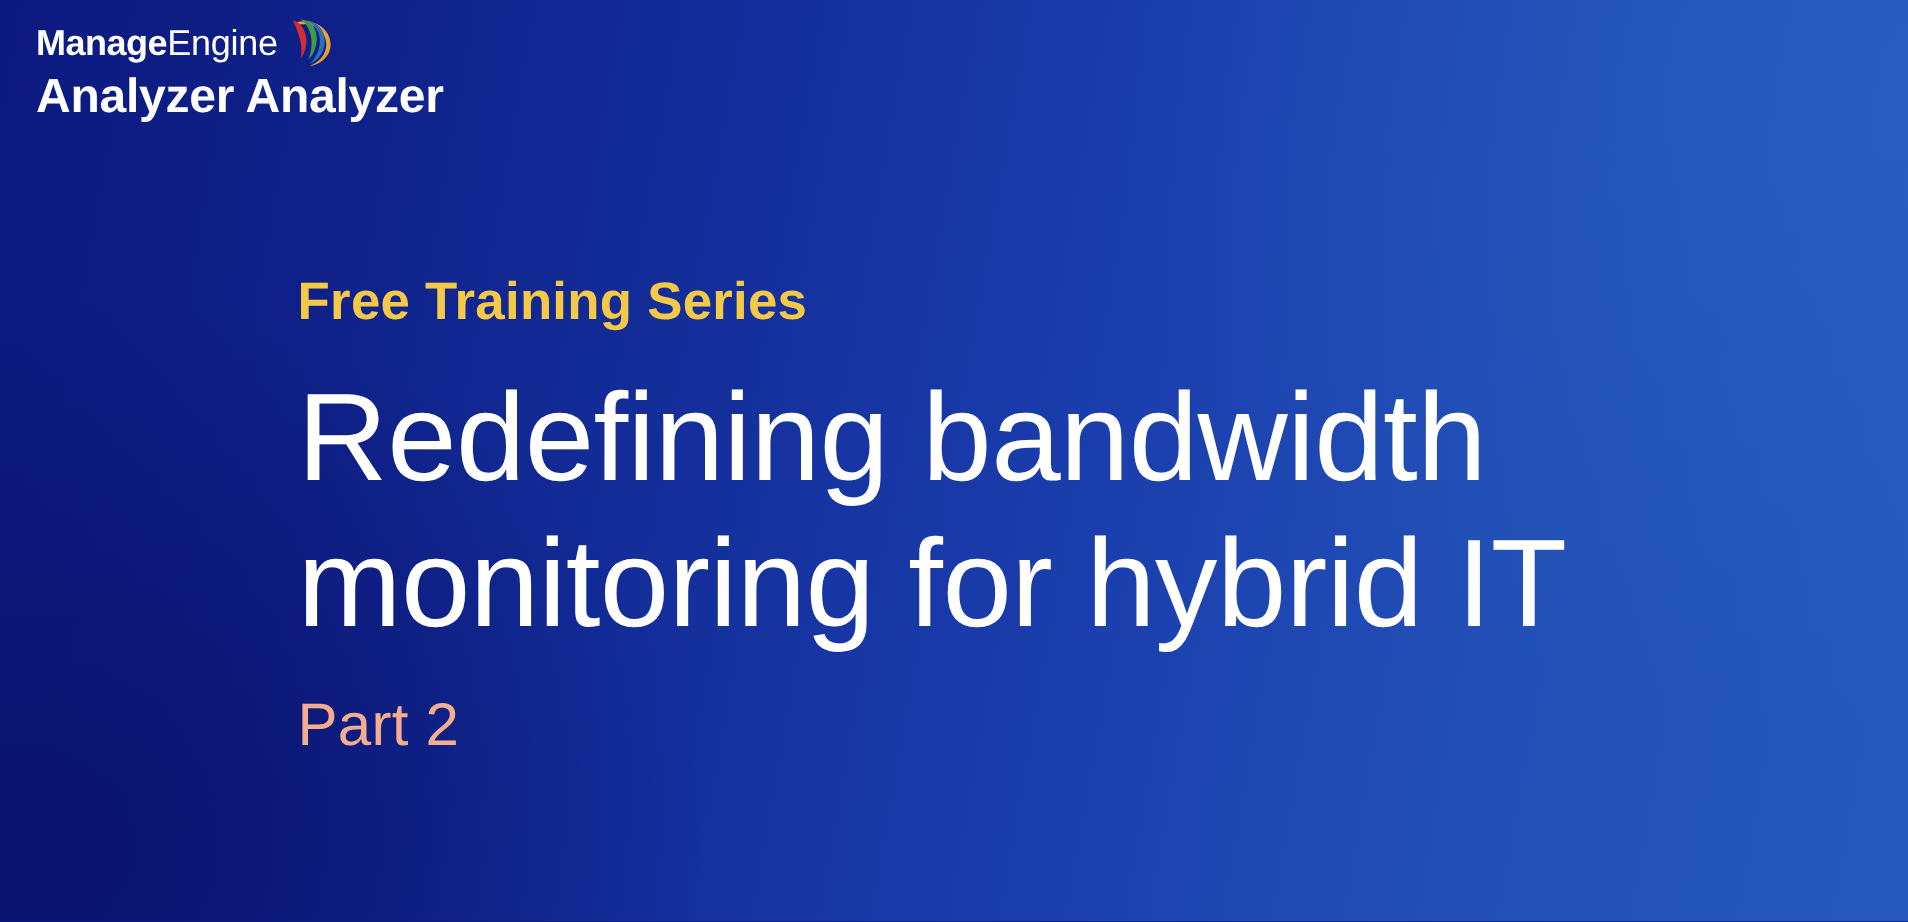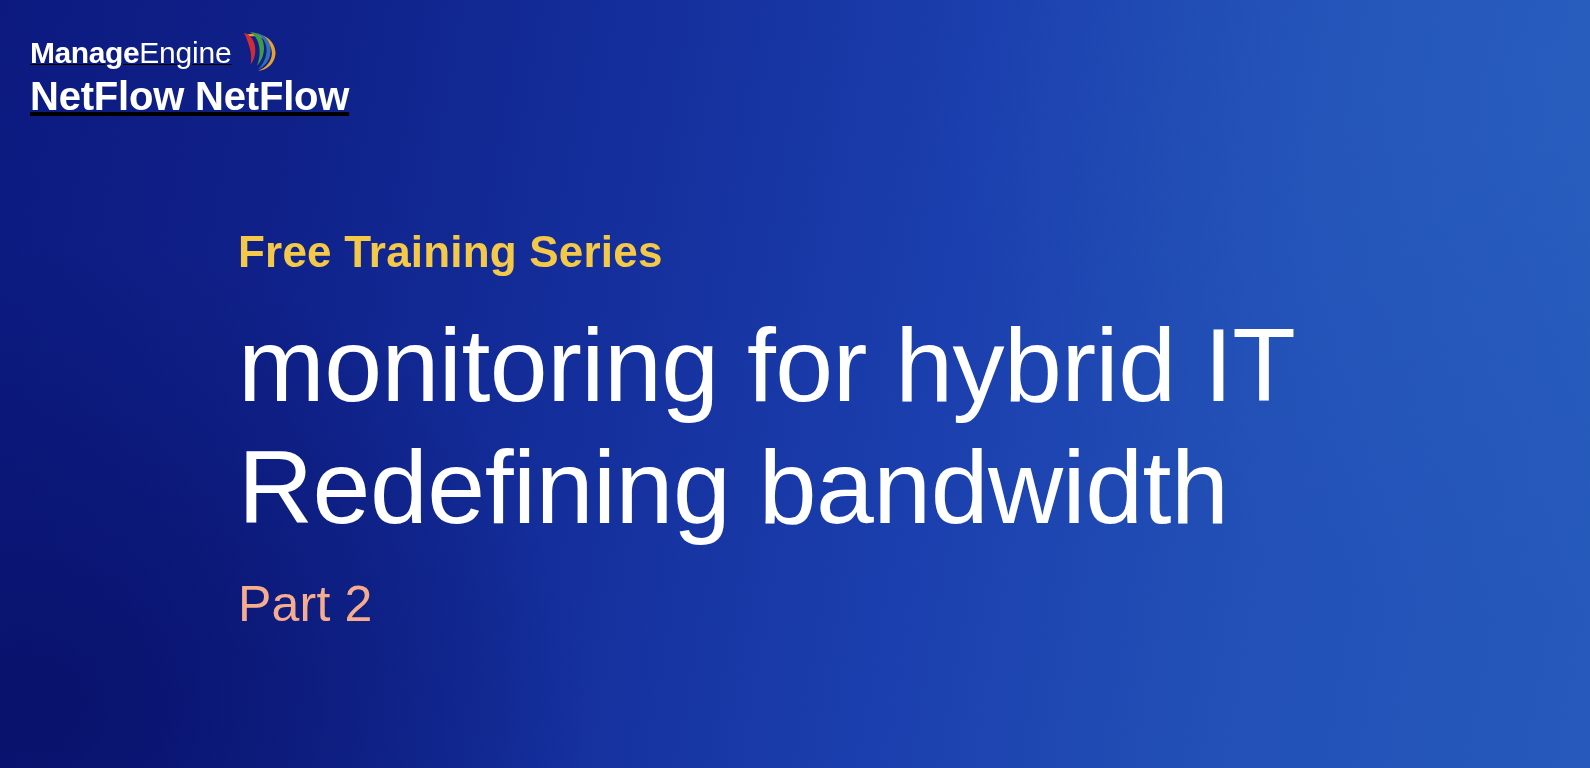--- a/index.html
+++ b/index.html
@@ -33,23 +33,22 @@
     background:
       radial-gradient(ellipse 900px 760px at 2% 92%, rgba(8,16,104,0.85) 0%, rgba(8,16,104,0.0) 62%),
       radial-gradient(ellipse 1100px 900px at 100% 10%, rgba(48,108,198,0.30) 0%, rgba(48,108,198,0) 60%);
     pointer-events: none;
   }
 
   
   #logo {
     position: absolute;
     left: 30px;
-    top: 34px;
+    top: 18px;
     width: 430px;
-    text-decoration: underline;
   }
 
   .logo-top {
     position: relative;
     display: block;
     height: 38px;
     line-height: 38px;
     white-space: nowrap;
   }
 
@@ -82,21 +81,21 @@
     font-weight: 700;
     color: #ffffff;
     letter-spacing: -0.2px;
     line-height: 46px;
     white-space: nowrap;
   }
 
   
   #content {
     position: absolute;
-    left: 238px;
+    left: 248px;
     top: 222px;
     width: 1200px;
   }
 
   .eyebrow {
     display: block;
     font-size: 44px;
     font-weight: 700;
     color: #f5c948;
     letter-spacing: 0.2px;
@@ -152,28 +151,28 @@
 
           <path d="M17.0 4.2 C25.5 3.8, 31.2 11.0, 31.0 20.6 C30.9 27.2, 28.3 33.4, 24.0 37.8
                    C26.4 31.4, 27.2 25.2, 26.3 19.2 C25.2 11.8, 21.8 6.6, 17.0 4.2 Z" fill="#3f9c45"></path>
 
           <path d="M11.0 5.0 C18.2 6.6, 22.3 13.8, 22.3 22.0 C22.3 27.8, 20.6 33.0, 17.6 36.6
                    C18.6 30.4, 18.3 24.6, 16.6 19.4 C14.7 13.4, 13.0 8.4, 11.0 5.0 Z" fill="#d32b33"></path>
         </svg>
       </span>
     </span>
 
-    <span class="logo-product">NetFlow NetFlow</span>
+    <span class="logo-product">Analyzer Analyzer</span>
   </div>
 
   <div id="content">
 
     <span class="eyebrow">Free Training Series</span>
 
     <h1 class="headline">
+      <span class="hl-line">Redefining bandwidth</span>
       <span class="hl-line">monitoring for hybrid IT</span>
-      <span class="hl-line">Redefining bandwidth</span>
     </h1>
 
     <span class="part-label">Part 2</span>
   </div>
 
 </div>
 
 </body></html>

